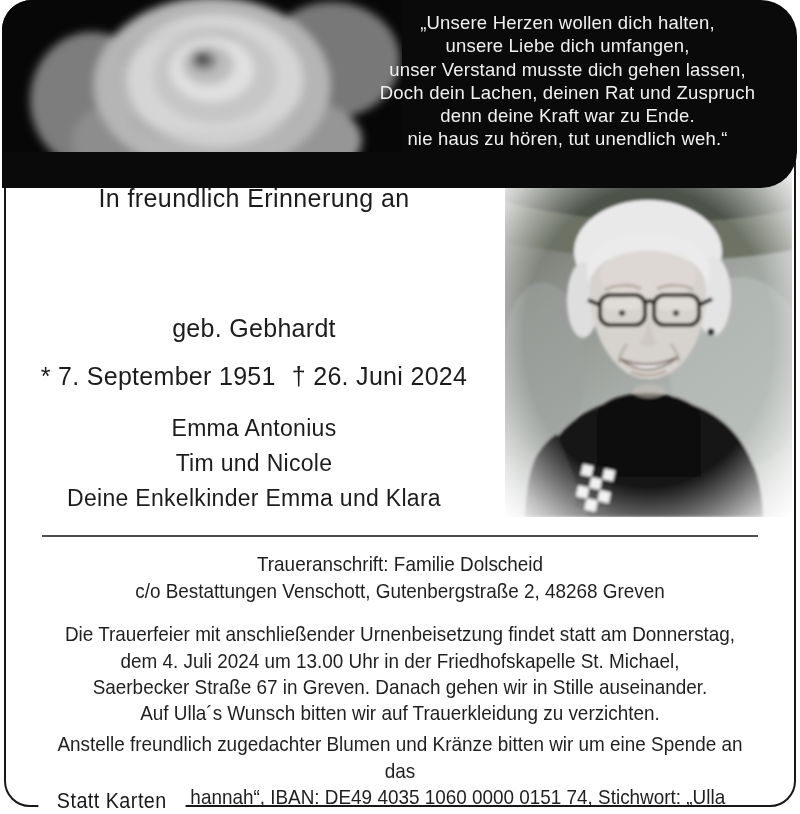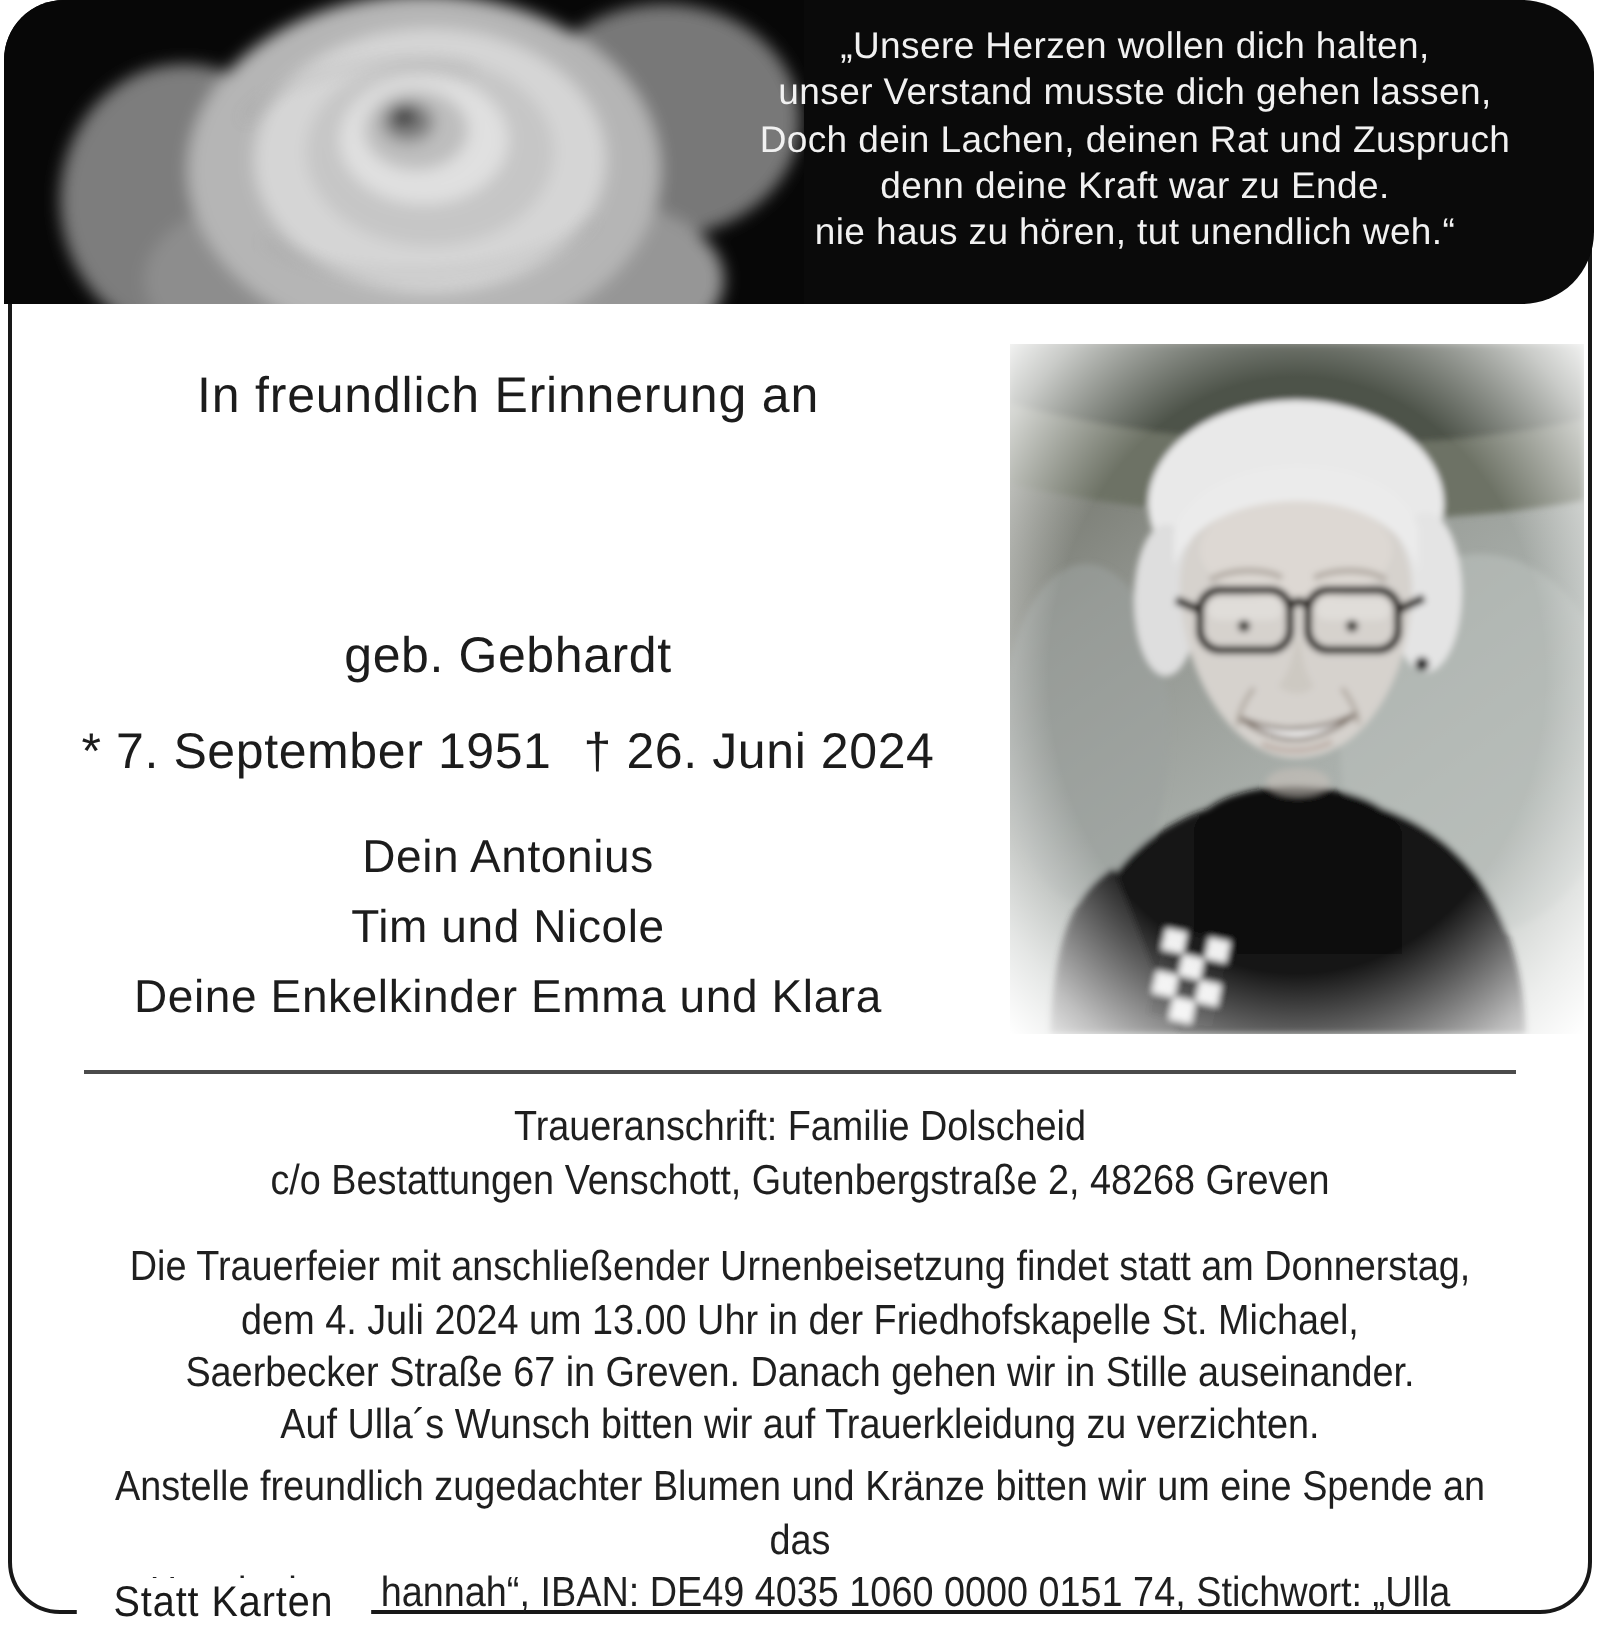--- a/index.html
+++ b/index.html
@@ -7,21 +7,21 @@
     position:relative; width:800px; height:814px; background:#ffffff;
     overflow:hidden; font-family:"Liberation Sans", sans-serif; color:#1c1c1c;
   }
   
   .frame {
     position:absolute; left:4px; right:4px; top:40px; bottom:7px;
     border:2px solid #181818; border-radius:26px; z-index:0;
   }
   
   .banner {
-    position:absolute; left:2px; right:3px; top:0; height:152px;
+    position:absolute; left:2px; right:3px; top:0; height:188px;
     background:#0a0a0a; border-radius:30px 36px 36px 0; overflow:hidden; z-index:2;
   }
   .rose-wrap { position:absolute; left:0; top:0; width:400px; height:152px; }
   .poem {
     position:absolute; left:370px; right:34px; top:11px; text-align:center;
     color:#f1f1f1; font-size:18.5px; line-height:23.3px; letter-spacing:0.2px;
   }
   
   .portrait { position:absolute; left:505px; top:172px; width:287px; height:345px; z-index:1; }
   .portrait svg { display:block; }
@@ -80,20 +80,21 @@
           <ellipse cx="200" cy="58" rx="6" ry="5" fill="#2e2e2e"></ellipse>
         </g>
         <g stroke="#8f8f8f" fill="none" stroke-width="2" opacity="0.45" filter="url(#rblur)">
           <path d="M130,120 C160,145 260,145 295,110"></path>
           <path d="M120,60 C140,35 190,25 235,35"></path>
         </g>
       </svg>
     </div>
     <div class="poem">
       <div>„Unsere Herzen wollen dich halten,</div>
+      <div>unsere Liebe dich umfangen,</div>
       <div>unser Verstand musste dich gehen lassen,</div>
       <div>Doch dein Lachen, deinen Rat und Zuspruch</div>
       <div>denn deine Kraft war zu Ende.</div>
       <div>nie haus zu hören, tut unendlich weh.“</div>
     </div>
   </div>
 
   <div class="portrait">
     <svg viewBox="0 0 287 345" width="287" height="345">
       <defs>
@@ -166,21 +167,21 @@
     </svg>
   </div>
 
   <div class="left-col">
     <div class="intro">In freundlich Erinnerung an</div>
     <div class="maiden">geb. Gebhardt</div>
     <div class="dates">
       <span class="birth">* 7. September 1951</span><span>† 26. Juni 2024</span>
     </div>
     <div class="mourners">
-      <div>Dein Antonius</div>
+      <div>Emma Antonius</div>
       <div>Tim und Nicole</div>
       <div>Deine Enkelkinder Emma und Klara</div>
     </div>
   </div>
 
   <div class="divider"></div>
 
   <div class="block address">
     <div>Traueranschrift: Familie Dolscheid</div>
     <div>c/o Bestattungen Venschott, Gutenbergstraße 2, 48268 Greven</div>

